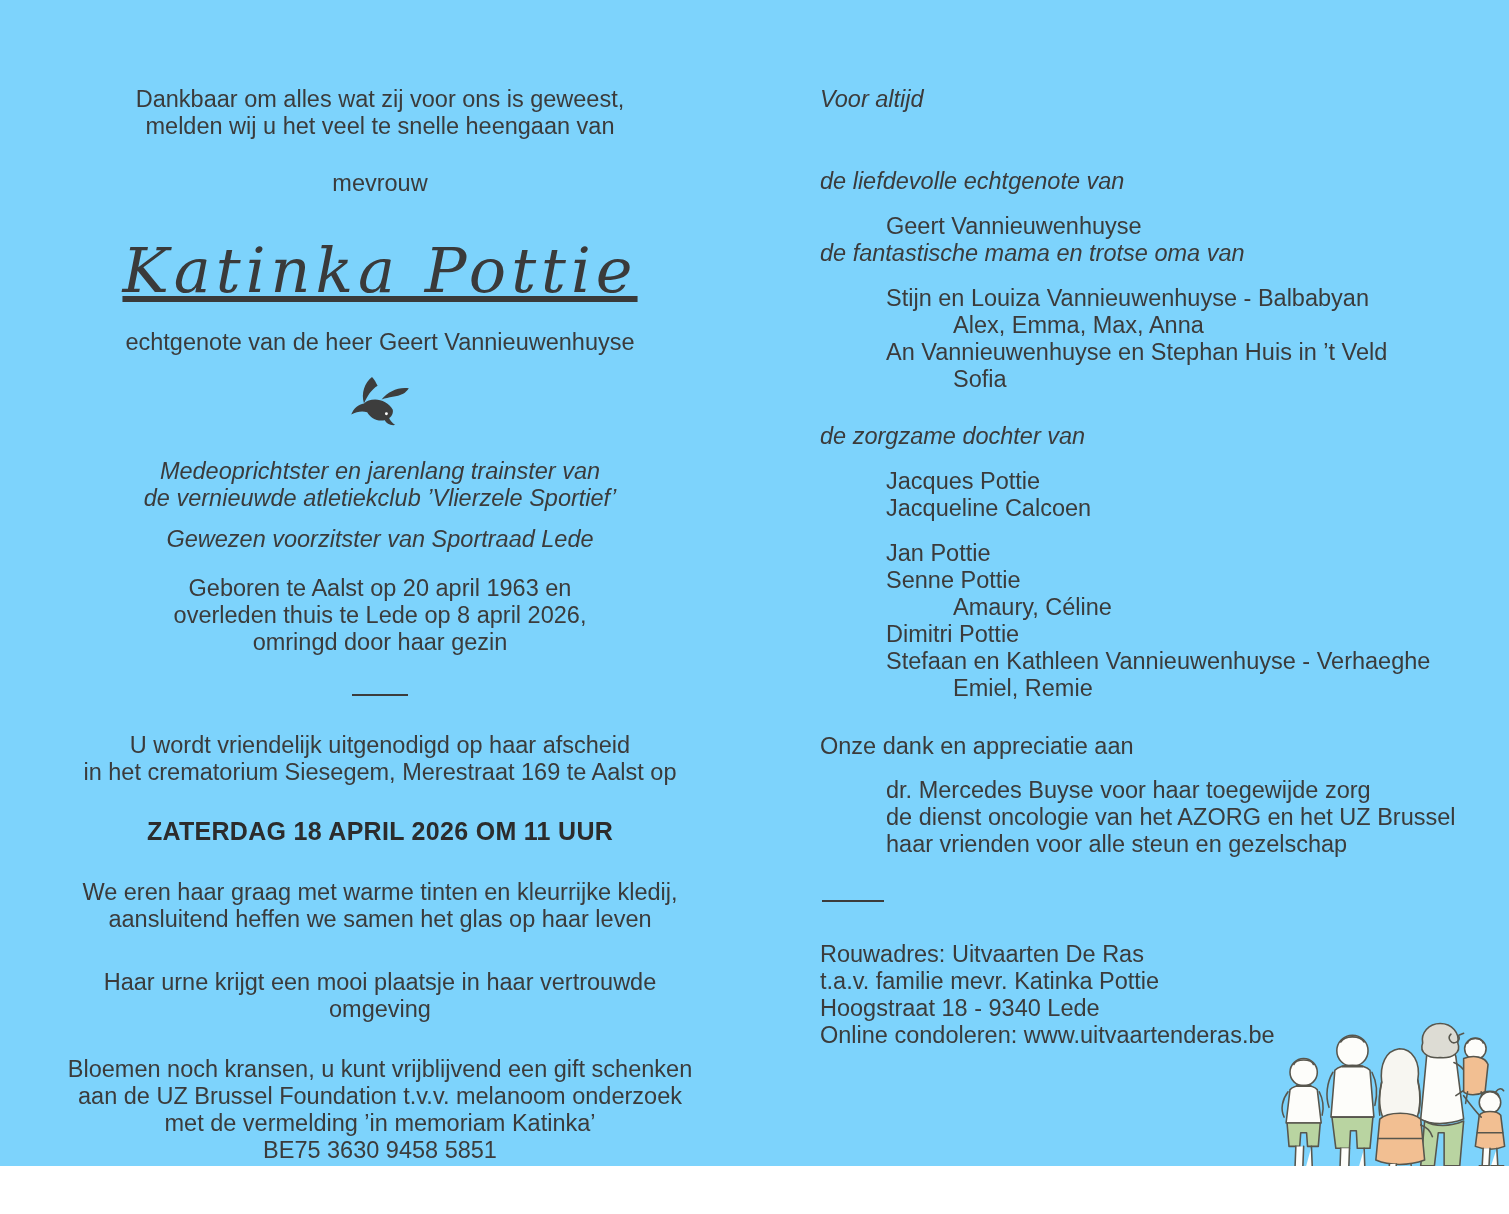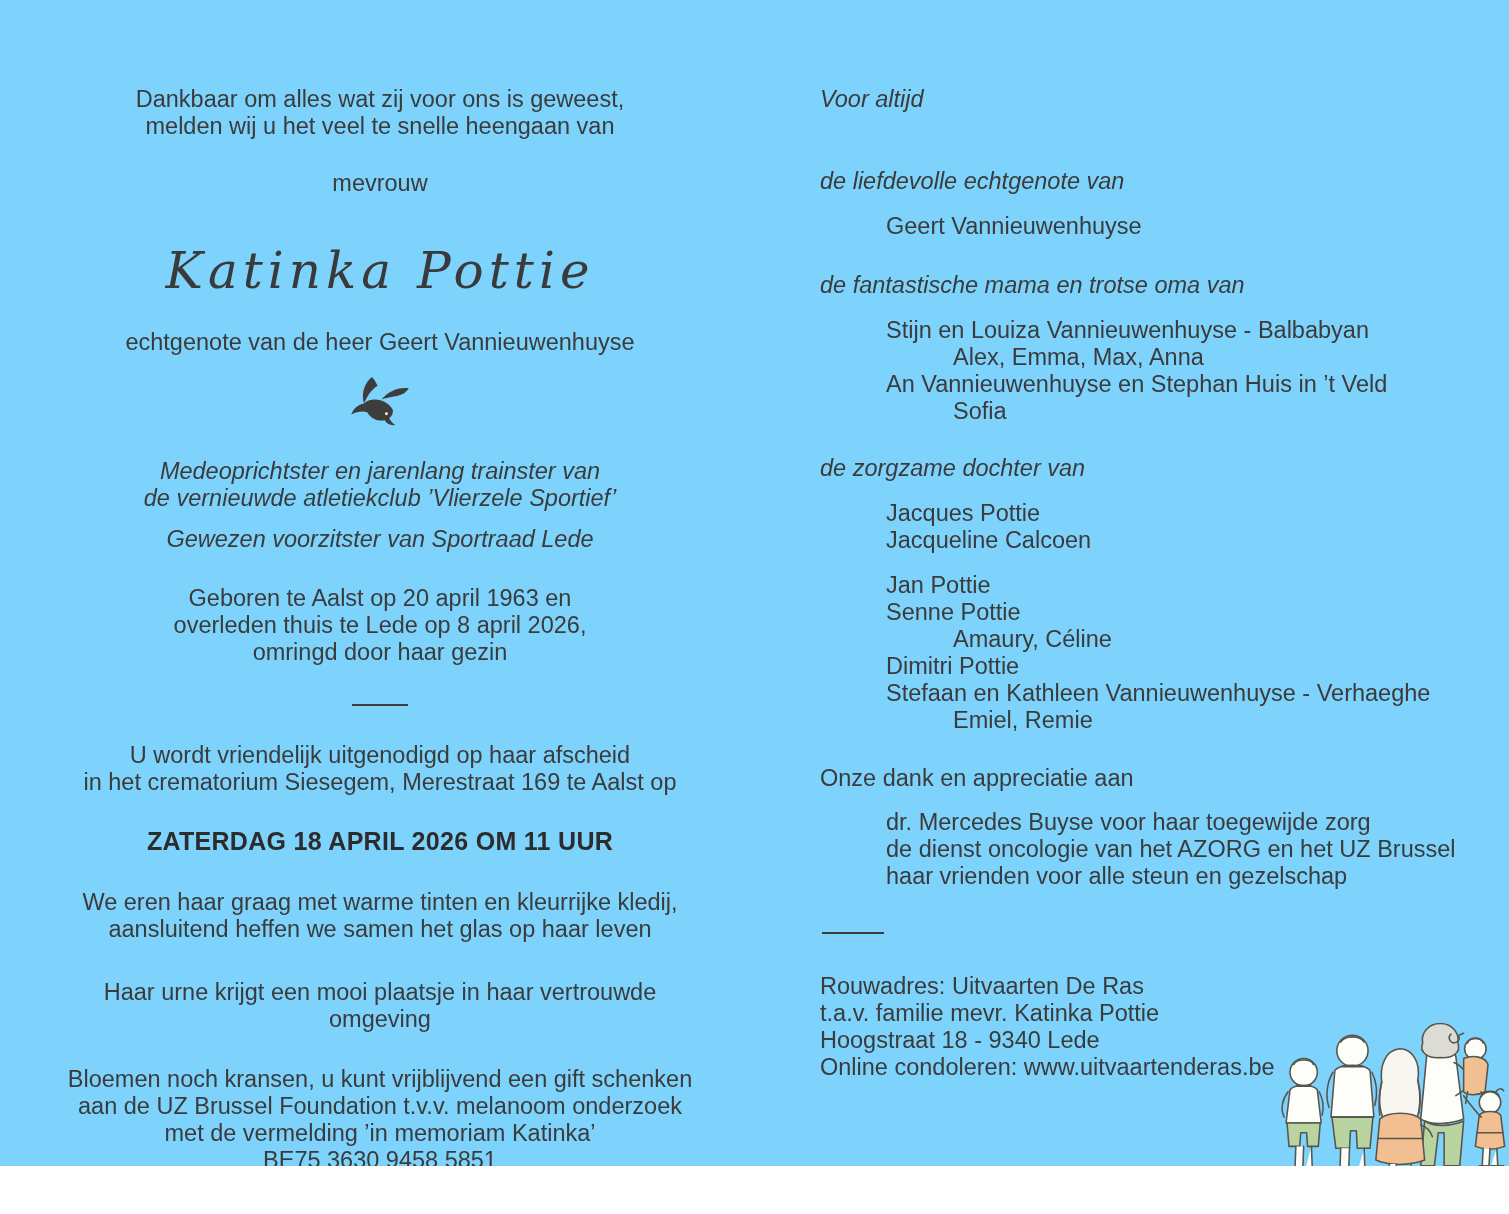--- a/index.html
+++ b/index.html
@@ -9,41 +9,41 @@
     font-size:23.5px; line-height:27px; overflow:hidden;
   }
   .col-left  { position:absolute; left:60px;  top:86px; width:640px; text-align:center; }
   .col-right { position:absolute; left:820px; top:86px; width:660px; text-align:left; }
 
   .italic { font-style:italic; }
 
   .salutation { margin-top:30px; }
   .big-name {
     margin-top:26px; font-family:"DejaVu Serif", serif; font-style:italic;
-    font-size:50px; line-height:96px; letter-spacing:5px; color:#3a3a3a; font-weight:400;
+    font-size:62px; line-height:96px; letter-spacing:5px; color:#3a3a3a; font-weight:400;text-decoration:underline;
   }
   .spouse { margin-top:10px; }
   .bird-wrap { margin-top:16px; height:58px; display:flex; justify-content:center; align-items:center; }
   .roles { margin-top:28px; }
   .role2 { margin-top:14px; }
-  .life  { margin-top:32px;text-align:center; }
+  .life  { margin-top:22px;text-align:center; }
   .divider-l {
     margin:38px auto 0 auto; width:56px; height:0;
     border-top:2px solid #3c3c3c;
   }
   .invitation { margin-top:36px; }
   .ceremony { margin-top:30px; font-weight:bold; font-size:25px; line-height:31px; color:#2c2c2c; letter-spacing:0.3px; }
   .dress { margin-top:32px; }
   .urn { margin-top:36px; }
   .donation { margin-top:33px; }
 
   .forever { font-style:italic; }
   .sec-label { font-style:italic; }
   .mt-s1 { margin-top:55px; }
-  .mt-s2 { margin-top:32px; }
+  .mt-s2 { }
   .mt-s3 { margin-top:30px; }
   .mt-s4 { margin-top:33px; }
   .sec-lines { margin-top:18px; }
   .ind1 { padding-left:66px; }
   .ind2 { padding-left:133px; }
   .thanks-label { margin-top:31px; }
   .thanks-lines { margin-top:17px; }
   .divider-r { margin:42px 0 0 2px; width:62px; height:0; border-top:2px solid #3c3c3c; }
   .address { margin-top:39px; }
 

